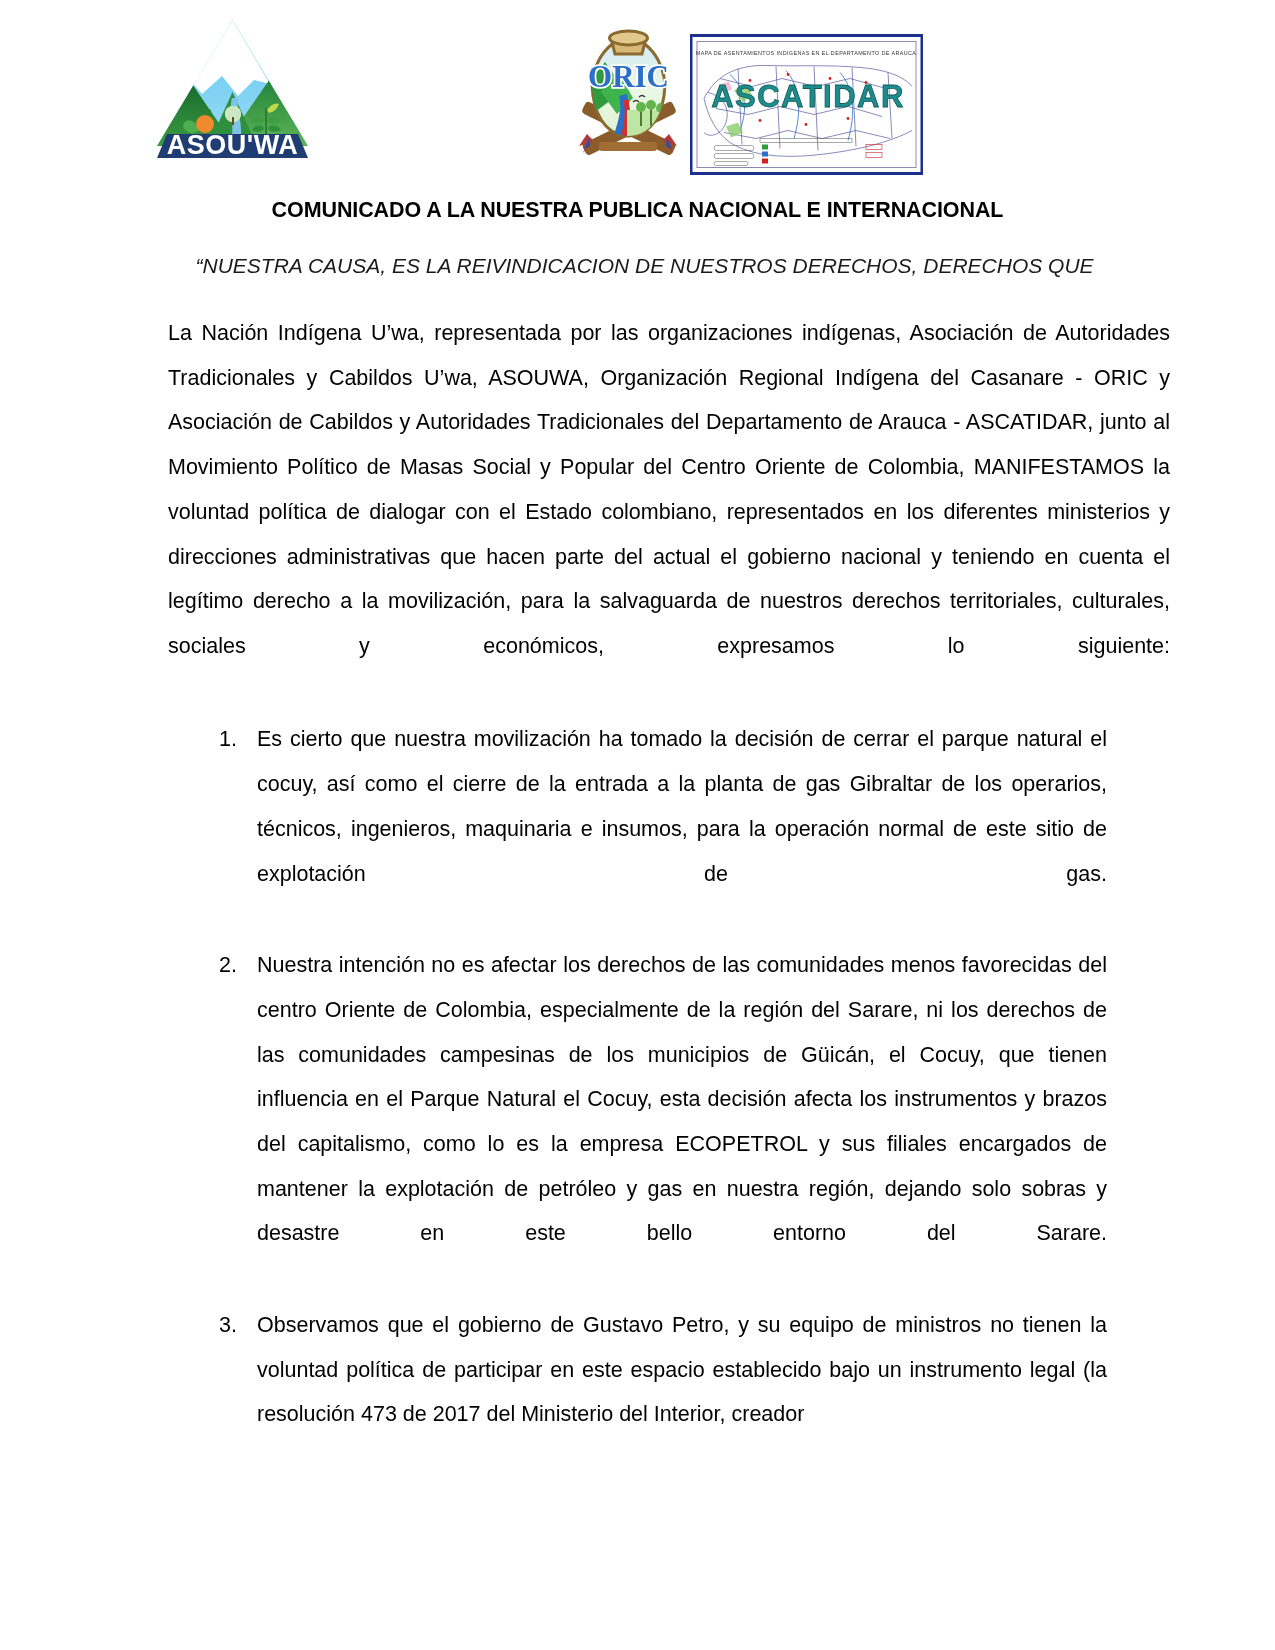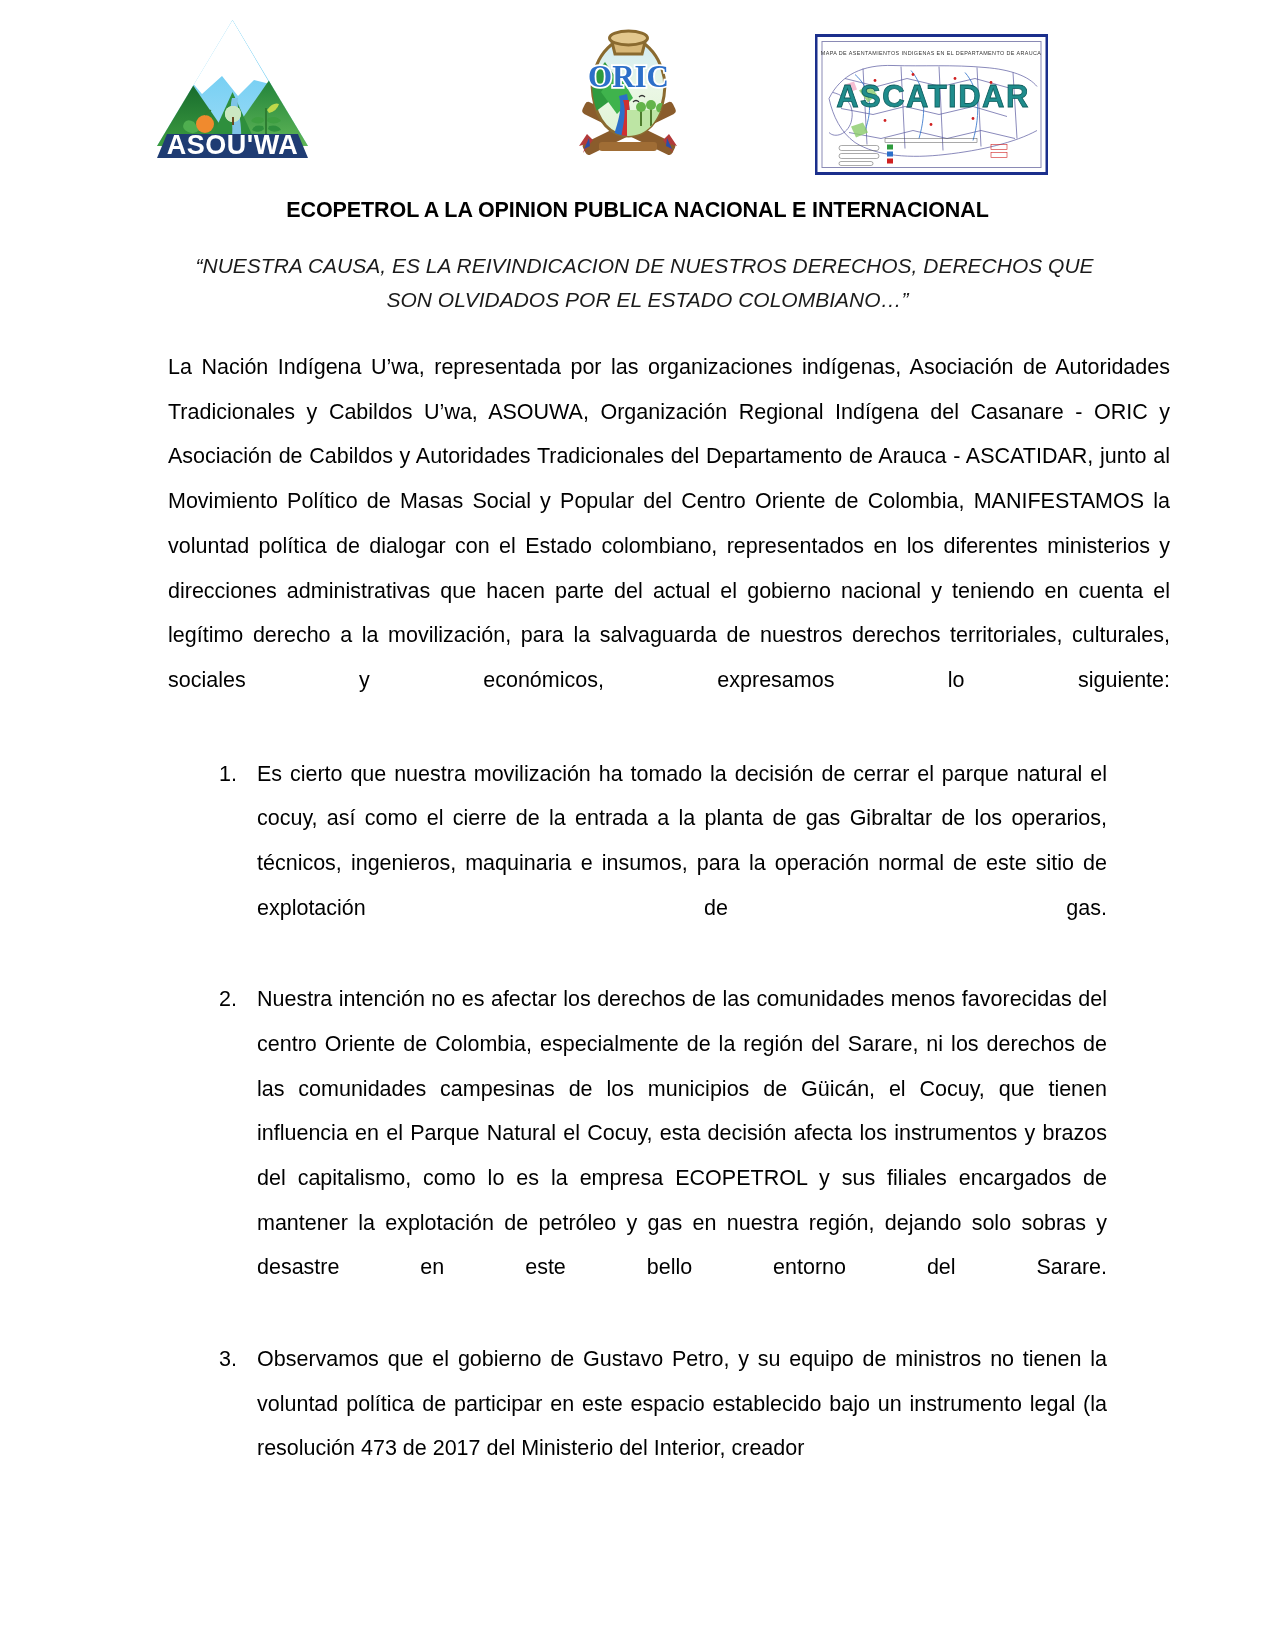--- a/index.html
+++ b/index.html
@@ -29,21 +29,21 @@
   .logo-bar {
     display: flex;
     align-items: flex-start;
     justify-content: flex-start;
     padding: 14px 0 0 0;
     height: 182px;
   }
   .logo-slot { position: relative; }
   .logo-asouwa  { margin-left: 150px; width: 165px; height: 152px; }
   .logo-oric    { margin-left: 252px; width: 123px; height: 150px; }
-  .logo-ascatidar { margin-left: 125px; width: 233px; height: 181px; }
+  .logo-ascatidar { width: 233px; height: 181px; }
 
   .logo-svg { display: block; width: 100%; height: 100%; }
 
   
   .doc-title {
     margin: 16px 0 0 0;
     text-align: center;
     font-family: "Liberation Sans", sans-serif;
     font-weight: bold;
     font-size: 21.5px;
@@ -291,25 +291,24 @@
             <rect x="24" y="119" width="40" height="5" rx="2.5"></rect>
             <rect x="24" y="127" width="34" height="4" rx="2"></rect>
           </g>
           <rect x="176" y="110" width="16" height="5" fill="none" stroke="#D02020" stroke-width="0.6"></rect>
           <rect x="176" y="118" width="16" height="5" fill="none" stroke="#D02020" stroke-width="0.6"></rect>
         </g>
       </svg>
     </div>
   </div>
 
-  <h1 class="doc-title">ECOPETROL A LA OPINION PUBLICA NACIONAL E INTERNACIONAL</h1>
+  <h1 class="doc-title">COMUNICADO A LA NUESTRA PUBLICA NACIONAL E INTERNACIONAL</h1>
 
   <div class="quote">
     <span class="q-line-1">“NUESTRA CAUSA, ES LA REIVINDICACION DE NUESTROS DERECHOS, DERECHOS QUE</span>
-    <span class="q-line-2">SON OLVIDADOS POR EL ESTADO COLOMBIANO…”</span>
   </div>
 
   <p class="body-para">La Nación Indígena U’wa,  representada por las organizaciones indígenas, Asociación de Autoridades Tradicionales y Cabildos U’wa, ASOUWA,   Organización Regional Indígena del Casanare - ORIC y Asociación de Cabildos y Autoridades Tradicionales del Departamento de Arauca - ASCATIDAR, junto al Movimiento Político de Masas Social y Popular del Centro Oriente de Colombia, MANIFESTAMOS la voluntad política  de dialogar con   el Estado colombiano, representados en los diferentes ministerios y direcciones administrativas que hacen parte del actual el gobierno nacional y teniendo en cuenta el  legítimo derecho a la movilización,  para la salvaguarda de nuestros derechos territoriales, culturales, sociales y económicos, expresamos lo siguiente:</p>
 
   <ol class="claims">
     <li>
       <span class="li-text">Es cierto que nuestra movilización ha tomado la decisión de cerrar el parque natural el cocuy, así como el cierre de la entrada a la planta de gas Gibraltar de los operarios, técnicos, ingenieros, maquinaria e insumos, para la operación normal de este sitio de explotación de gas.</span>
     </li>
     <li>
       <span class="li-text">Nuestra intención no es afectar los derechos de las comunidades menos favorecidas del centro Oriente de Colombia, especialmente de la región del Sarare, ni los derechos de las comunidades campesinas de los municipios de Güicán, el Cocuy, que tienen influencia en el Parque Natural el Cocuy, esta decisión afecta los instrumentos y brazos del capitalismo, como lo es la empresa ECOPETROL y sus filiales encargados de mantener la explotación de petróleo y gas en nuestra región, dejando solo sobras y desastre en este bello entorno del Sarare.</span>

